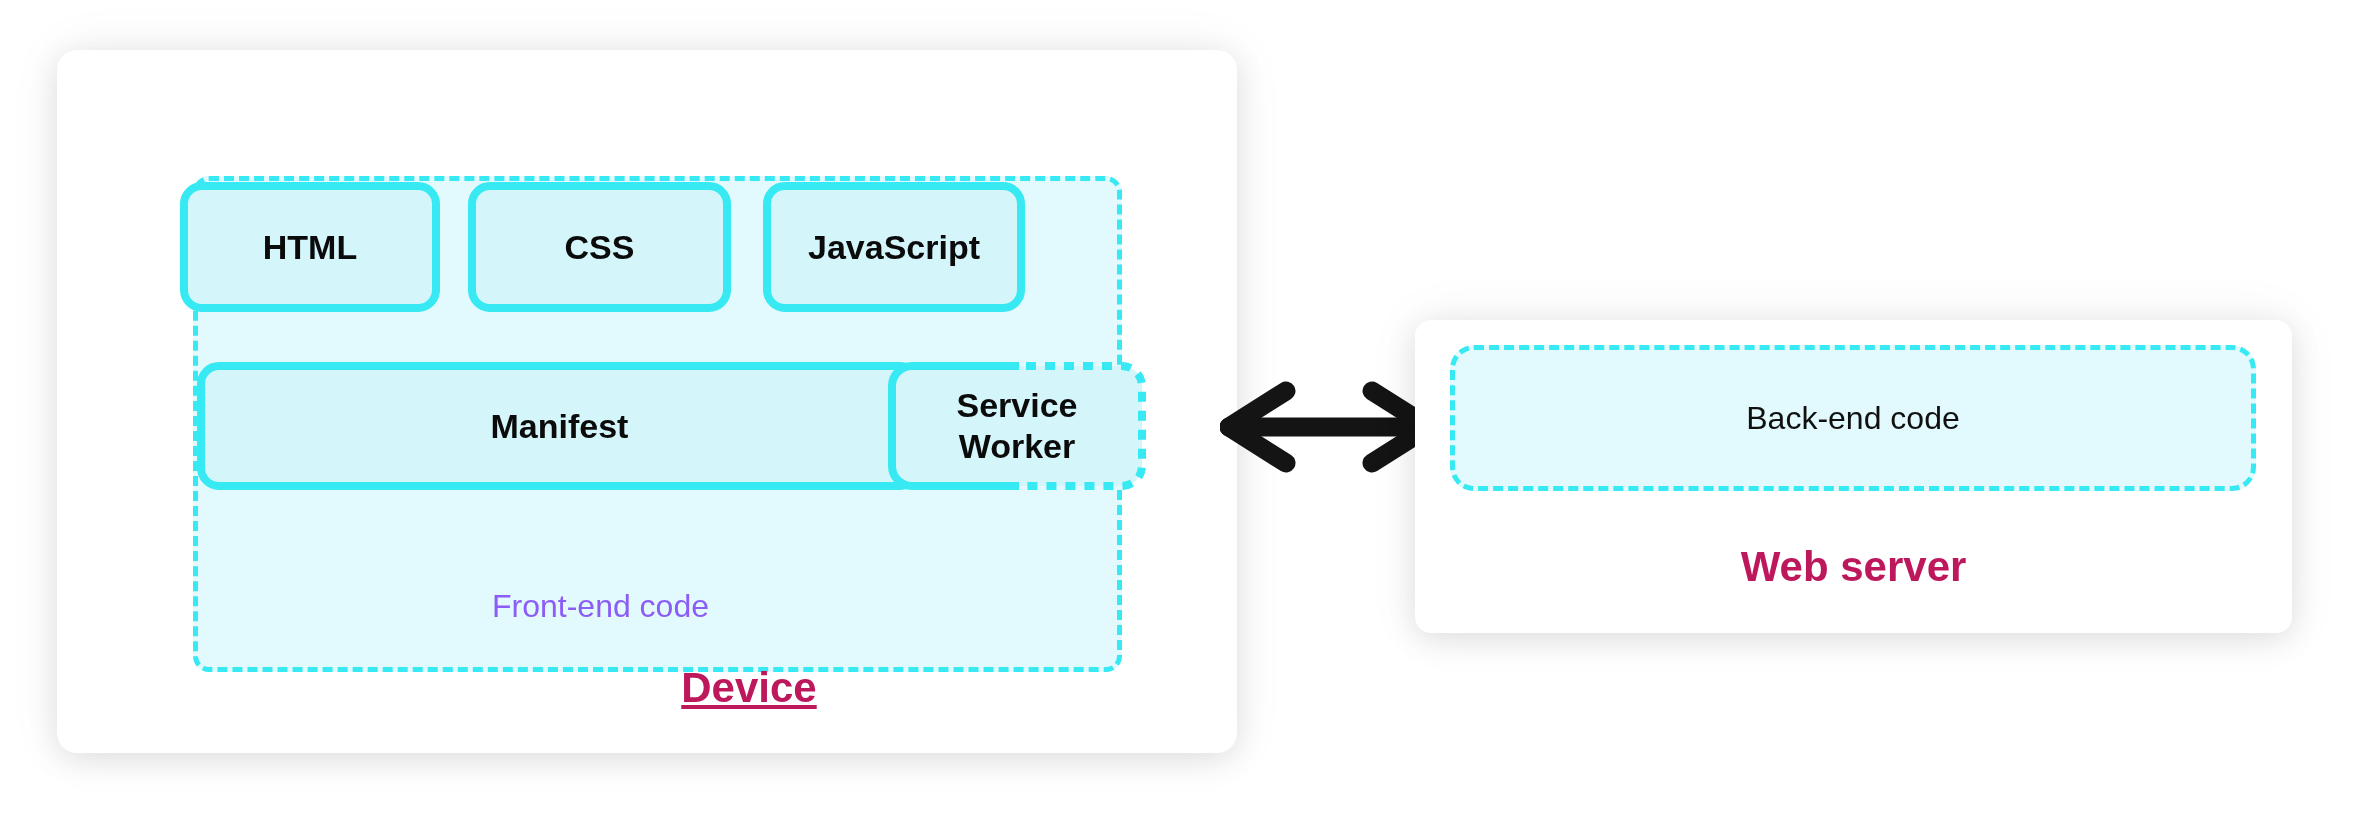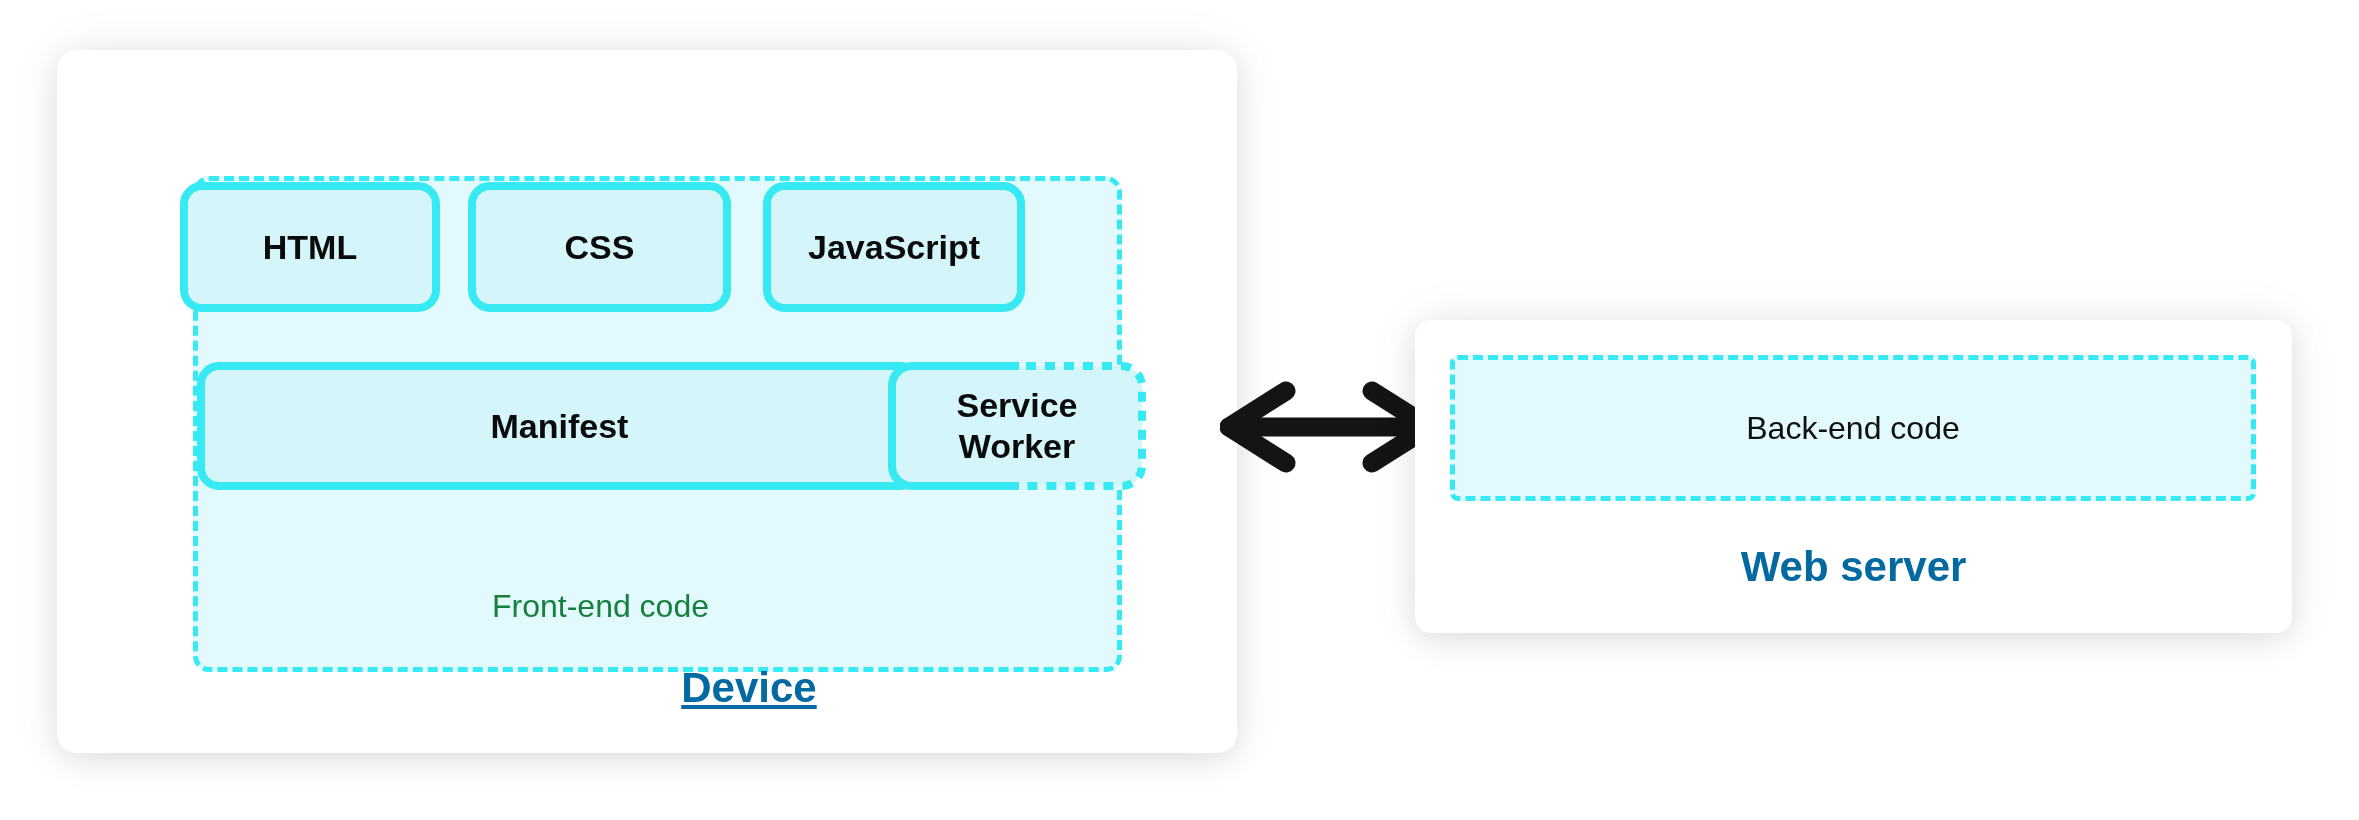--- a/index.html
+++ b/index.html
@@ -53,25 +53,25 @@
   .box-sw svg { position: absolute; left: 0; top: 0; }
   .box-sw .sw-label {
     position: absolute; left: 44px; top: 0; width: 170px; height: 128px;
     display: flex; align-items: center; justify-content: center;
     font-weight: bold; font-size: 34px; line-height: 1.22; text-align: center;
   }
 
   .group-caption {
     position: absolute;
     left: 136px; top: 538px; width: 929px;
-    text-align: center; font-size: 32px; font-weight: normal; color: #15803d;
+    text-align: center; font-size: 32px; font-weight: normal; color: #8b5cf6;
   }
   .card-caption {
     position: absolute;
-    text-align: center; font-size: 42px; font-weight: bold; color: #0369a1;
+    text-align: center; font-size: 42px; font-weight: bold; color: #be185d;
   }
   .backend-caption { font-size: 32px; font-weight: normal; color: #101010; }
 
   .arrow-wrap { position: absolute; left: 1220px; top: 372px; width: 218px; height: 110px; }
 </style>
 </head>
 <body>
 
 <div class="canvas">
 
@@ -121,19 +121,19 @@
           <line x1="9" y1="55" x2="66" y2="19"></line>
           <line x1="9" y1="55" x2="66" y2="91"></line>
           <line x1="209" y1="55" x2="152" y2="19"></line>
           <line x1="209" y1="55" x2="152" y2="91"></line>
         </g>
       </g>
     </svg>
   </div>
 
   <div class="card card-server">
-    <div class="group group-backend" style="left:35px; top:35px;">
+    <div class="group group-backend" style="left:35px; top:25px;border-radius:24px;">
       <span class="backend-caption">Back-end code</span>
     </div>
     <div class="card-caption" style="left:0; top:223px; width:877px;">Web server</div>
   </div>
 
 </div>
 
 </body></html>

